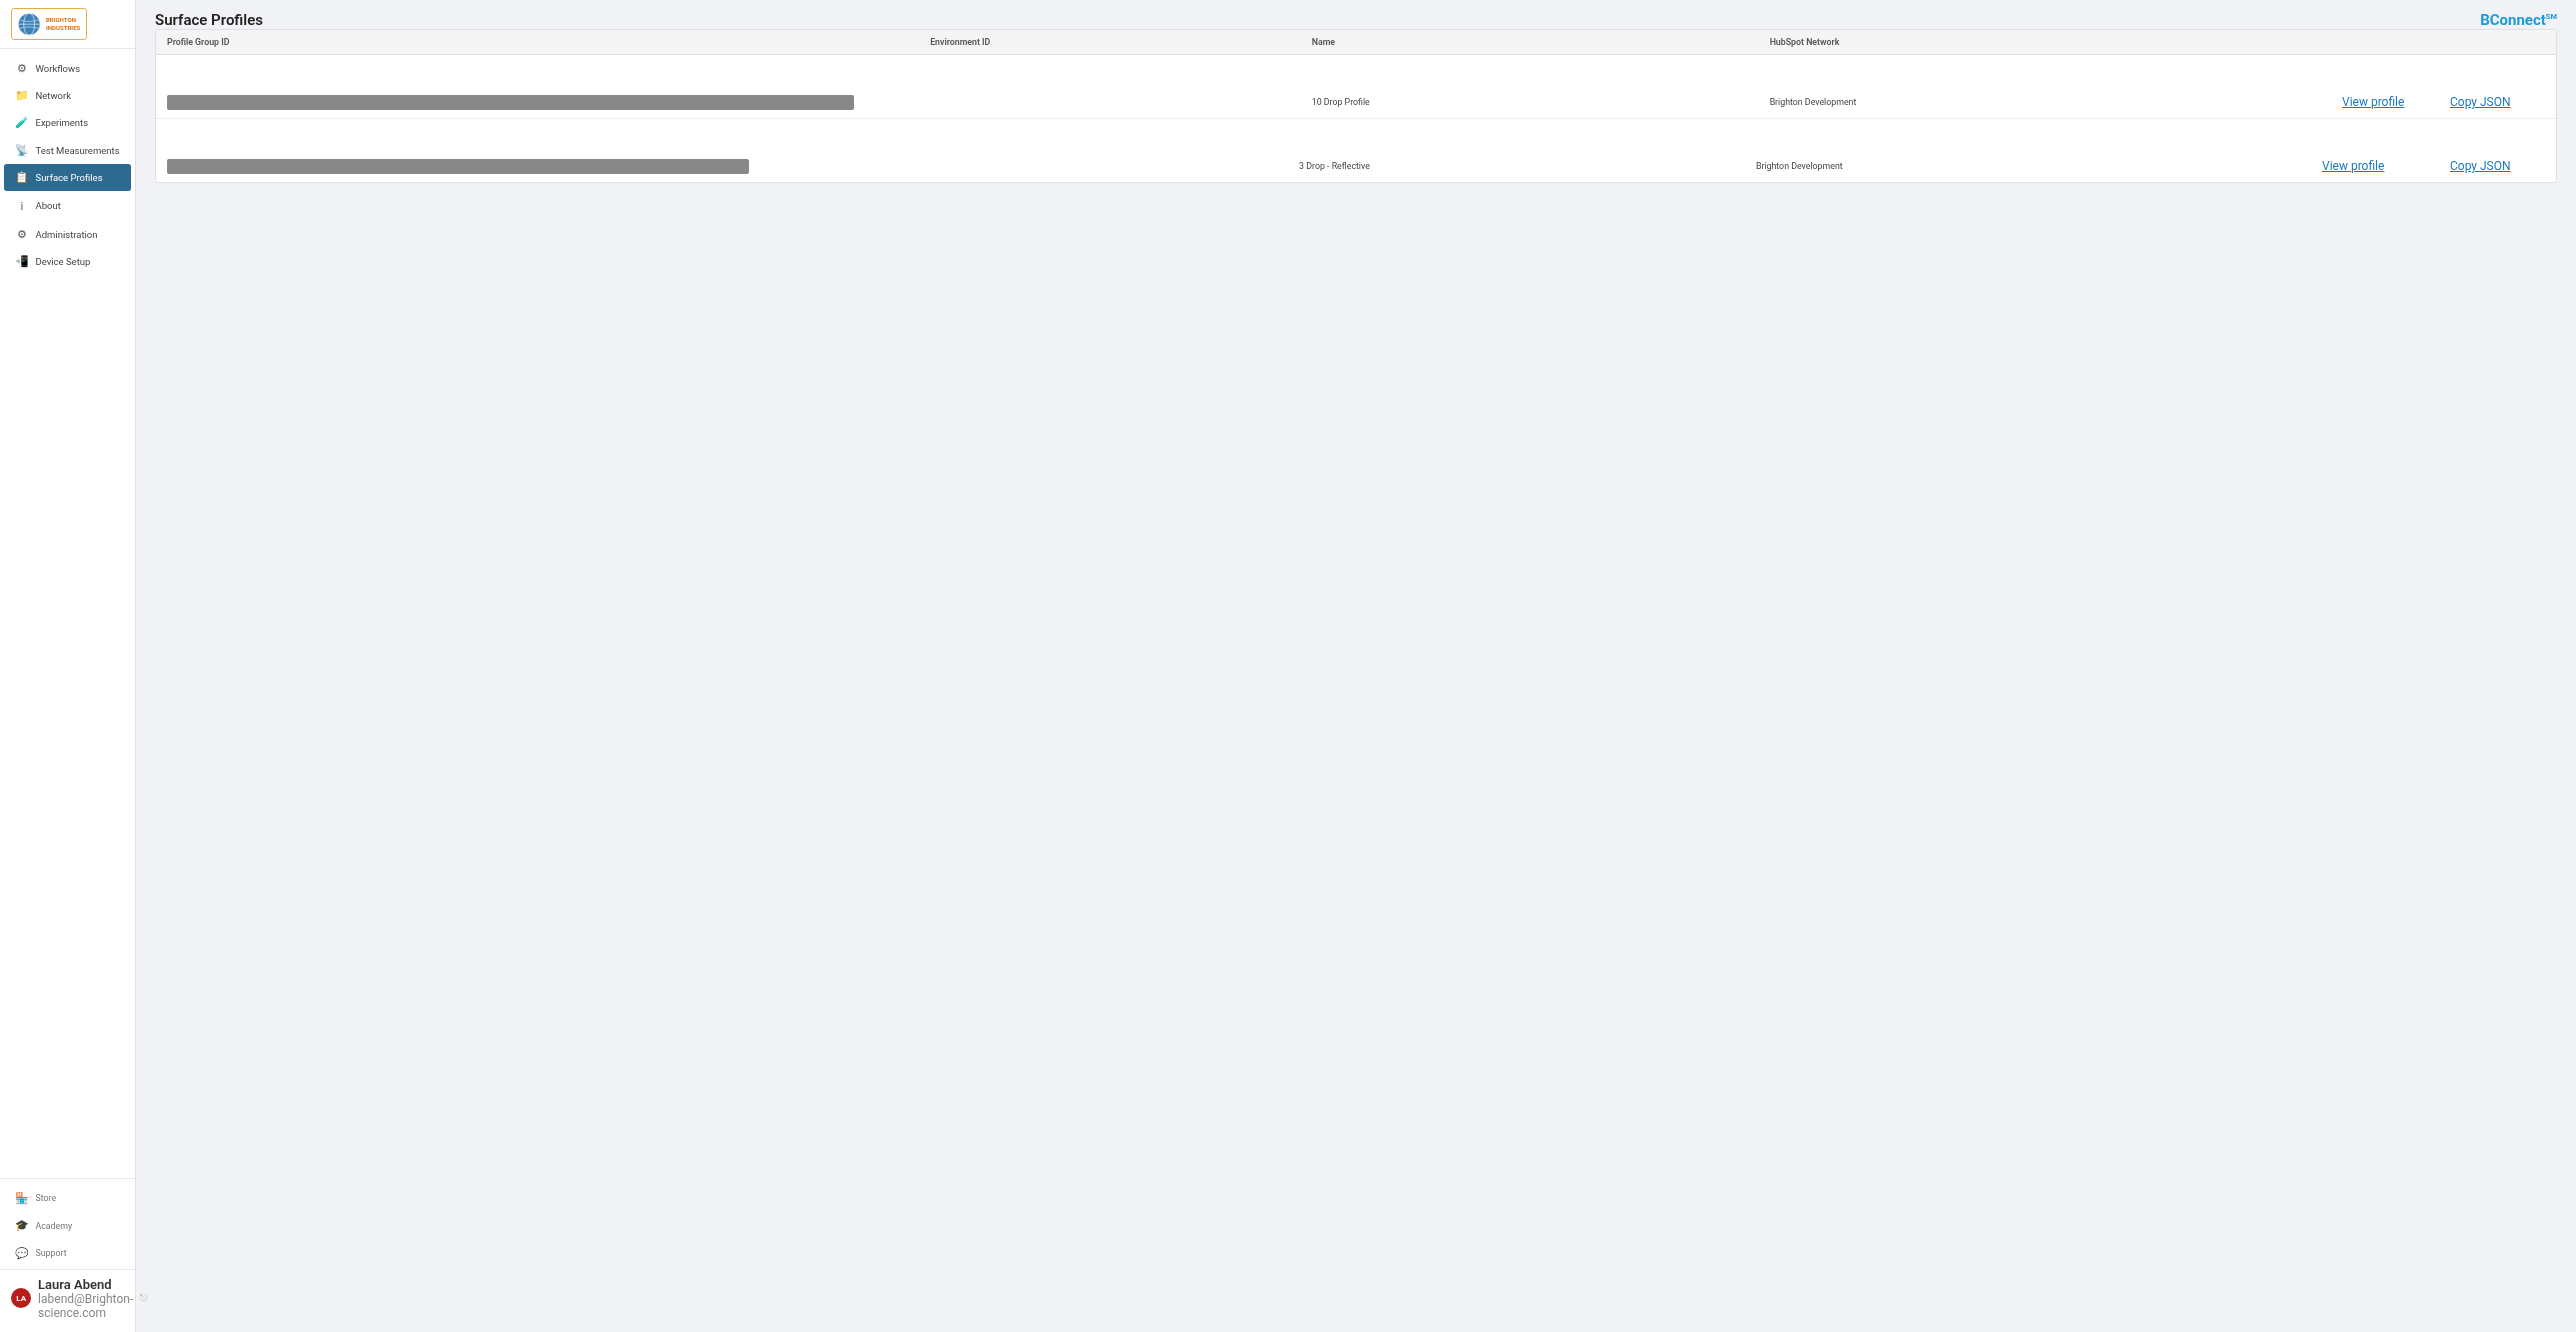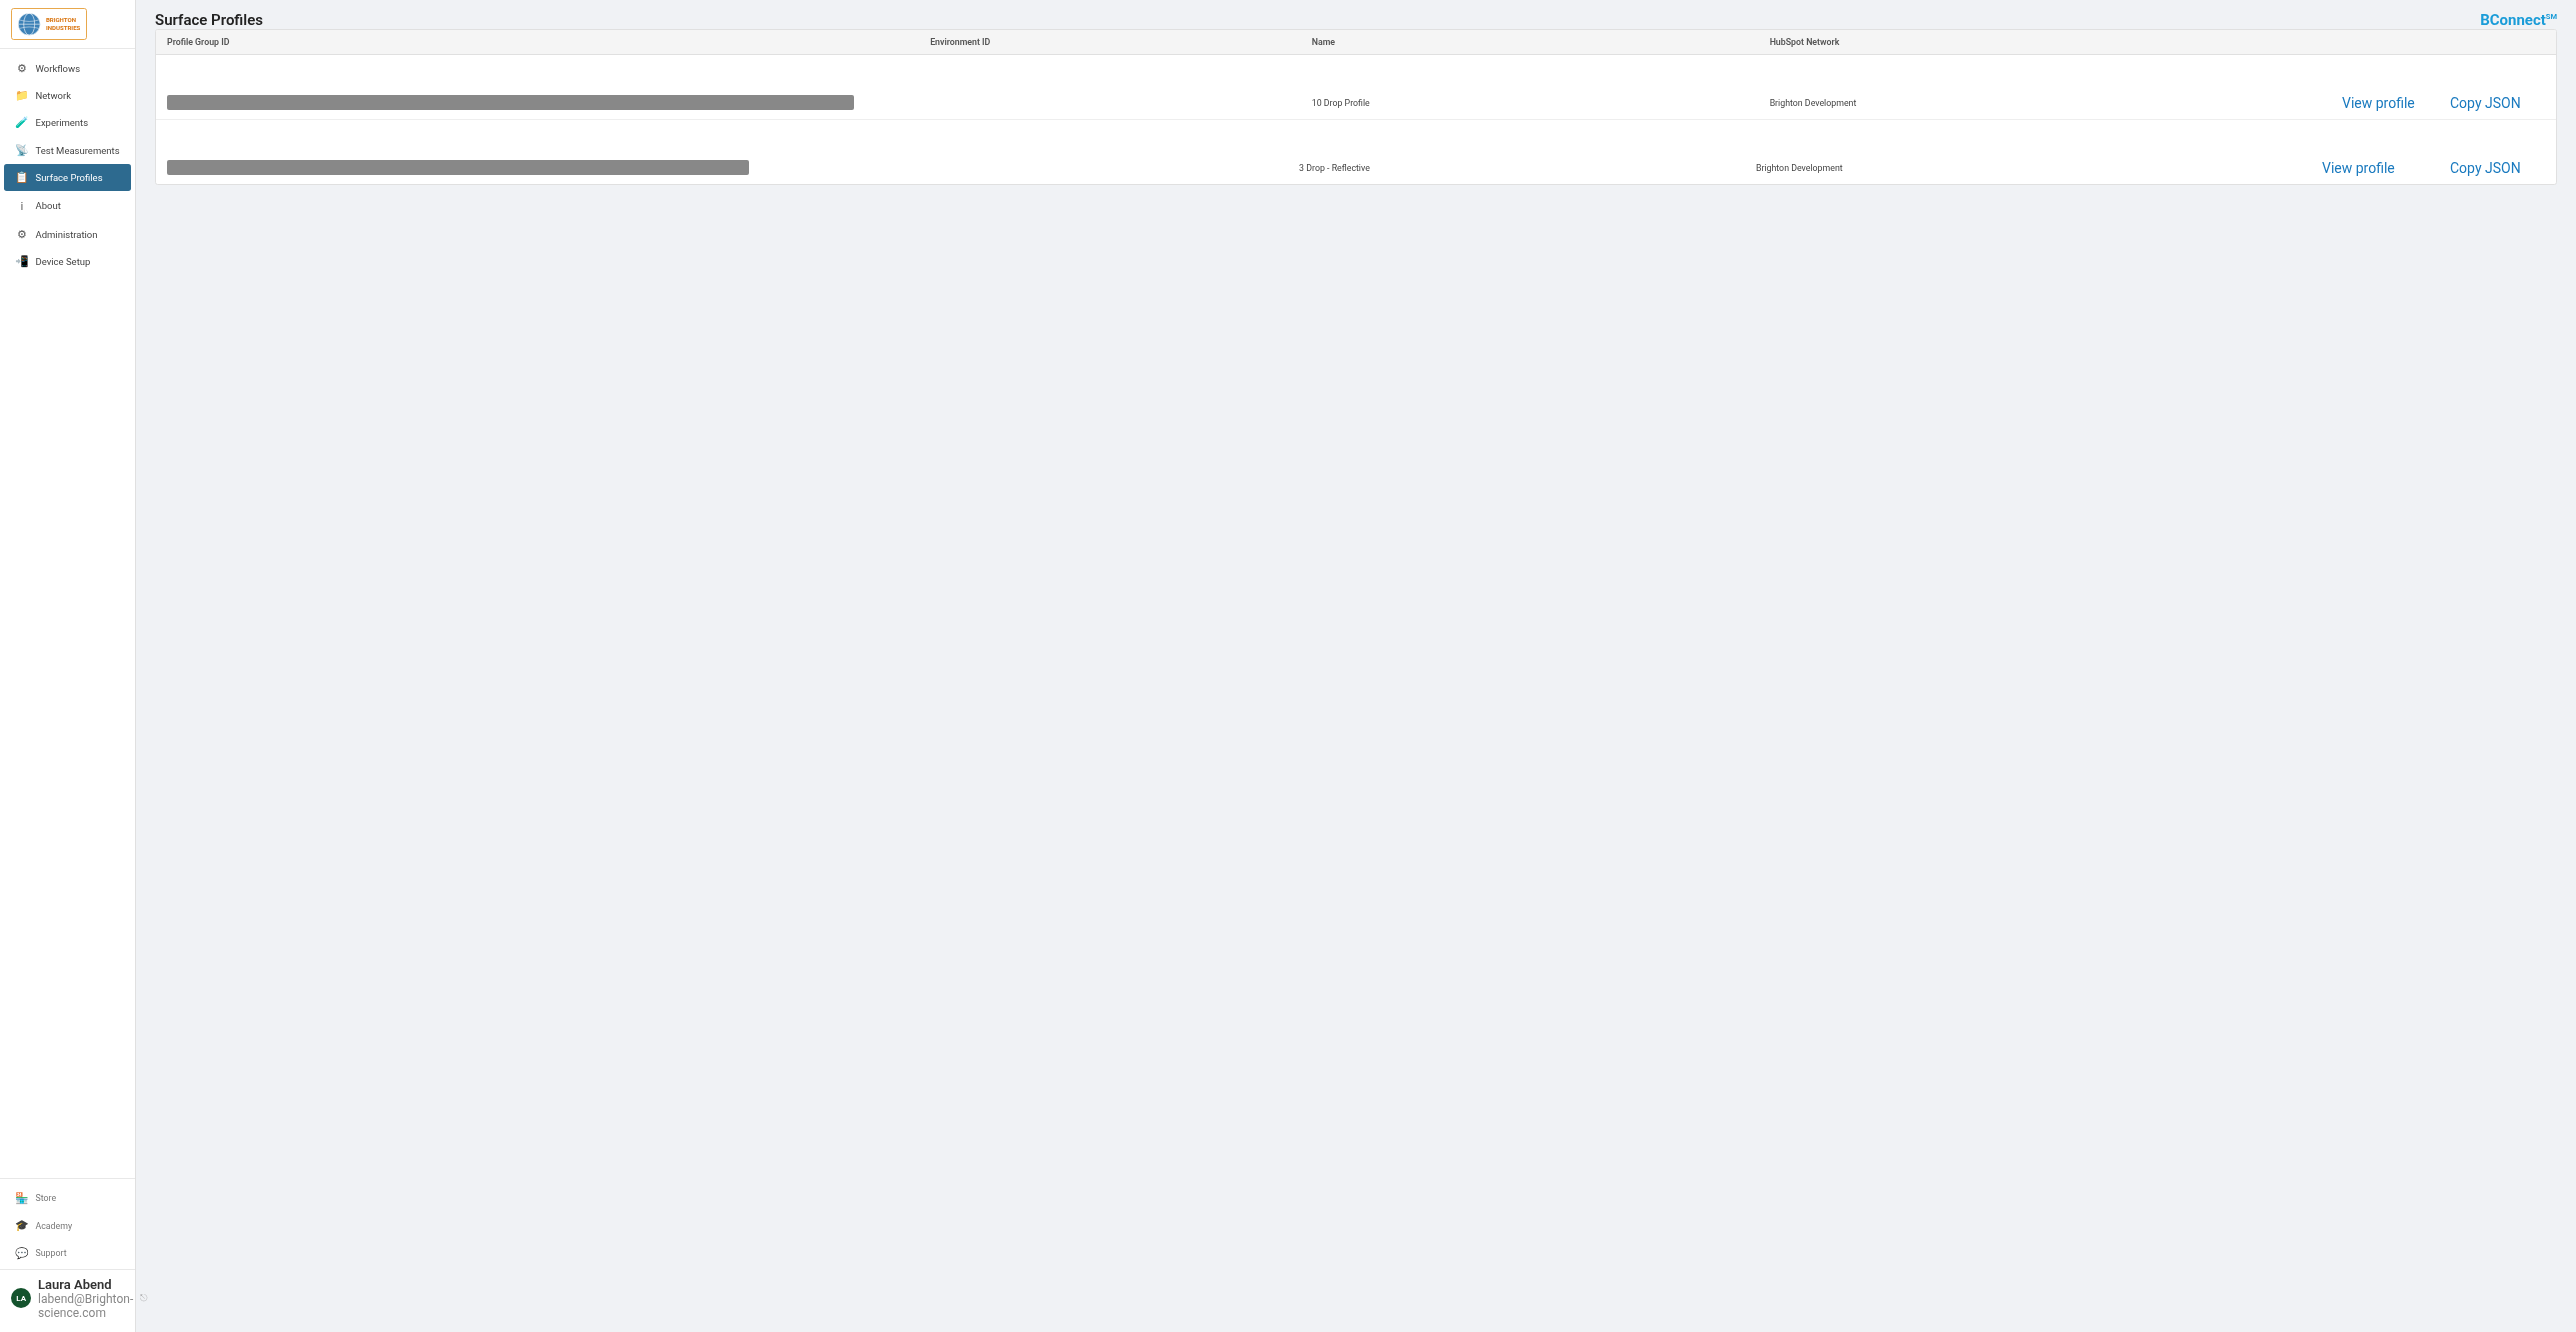--- a/index.html
+++ b/index.html
@@ -79,21 +79,21 @@
       align-items: center;
       padding: 6.8px 11px;
       gap: 6.8px;
       border-top: 0.7px solid #e8e8e8;
       margin-top: 2.7px;
     }
     .user-avatar {
       width: 20.3px;
       height: 20.3px;
       border-radius: 50%;
-      background: #14532d;
+      background: #b91c1c;
       display: flex;
       align-items: center;
       justify-content: center;
       color: #fff;
       font-size: 8.1px;
       font-weight: 600;
       flex-shrink: 0;
     }
     .user-info {
       flex: 1;
@@ -215,21 +215,22 @@
     .cell-bar {
       height: 15px;
       background: #888;
       border-radius: 2px;
       width: 90%;
     }
     .cell-bar.row2 { width: 80%; }
     .link-text {
       color: #1a7abf;
       cursor: pointer;
-      font-size: 14px;
+      font-size: 12px;
+      text-decoration: underline;
     }
   </style>
 </head>
 <body>
 
 <nav class="sidebar">
   <div class="logo-area">
     <div class="logo-box">
 
       <svg class="logo-globe" viewBox="0 0 40 40" xmlns="http://www.w3.org/2000/svg">

